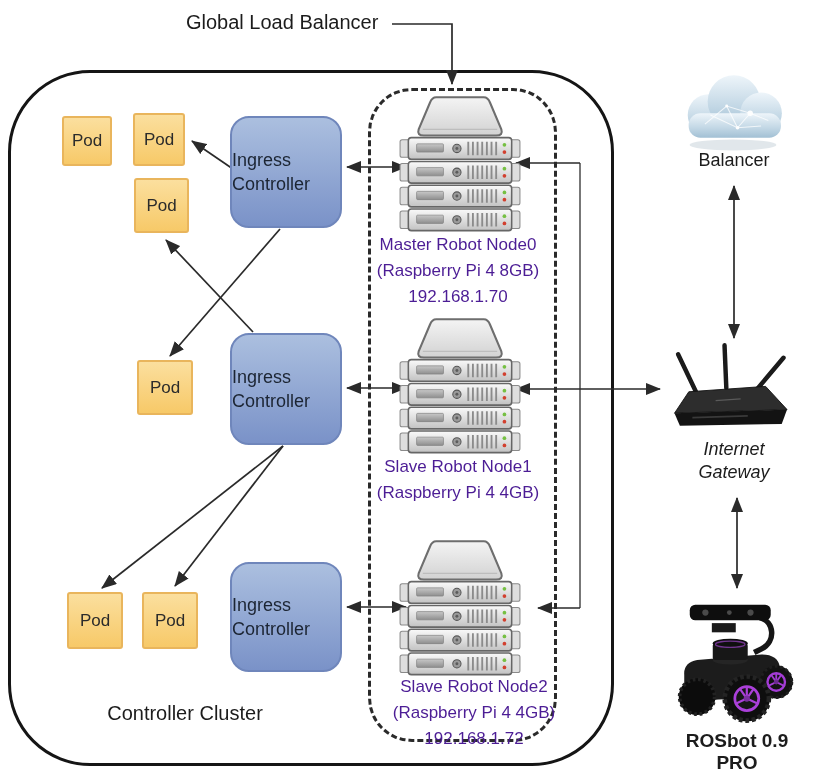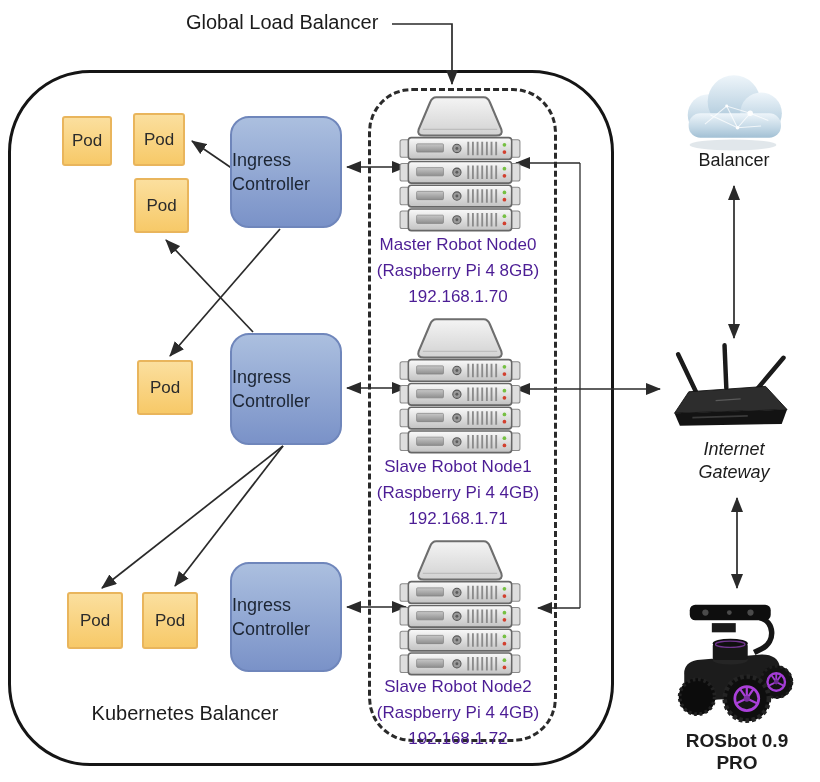--- a/index.html
+++ b/index.html
@@ -214,33 +214,32 @@
     <div>(Raspberry Pi 4 8GB)</div>
     <div>192.168.1.70</div>
   </div>
 
   <svg class="abs" style="left:398px;top:314px;width:124px;height:145px;" viewBox="0 0 120 140">
       <use href="#srv" xlink:href="#srv"></use>
     </svg>
   <div class="abs node-label" style="left:358px;top:454px;">
     <div>Slave Robot Node1</div>
     <div>(Raspberry Pi 4 4GB)</div>
-    <div>192.168.1.71</div>
   </div>
 
   <svg class="abs" style="left:398px;top:536px;width:124px;height:145px;" viewBox="0 0 120 140">
       <use href="#srv" xlink:href="#srv"></use>
     </svg>
-  <div class="abs node-label" style="left:358px;top:674px;">
+  <div class="abs node-label" style="left:374px;top:674px;">
     <div>Slave Robot Node2</div>
     <div>(Raspberry Pi 4 4GB)</div>
     <div>192.168.1.72</div>
   </div>
 
-  <div class="abs txt k8s-label">Kubernetes Balancer</div>
+  <div class="abs txt k8s-label">Controller Cluster</div>
 
   <svg class="abs" style="left:672px;top:68px;width:122px;height:86px;" viewBox="0 0 130 95">
       <use href="#cloud" xlink:href="#cloud"></use>
     </svg>
   <div class="abs txt internet-label">Balancer</div>
 
   <svg class="abs" style="left:662px;top:336px;width:134px;height:99px;" viewBox="0 0 150 110">
       <use href="#router" xlink:href="#router"></use>
     </svg>
   <div class="abs txt gateway-label">Internet Gateway</div>

